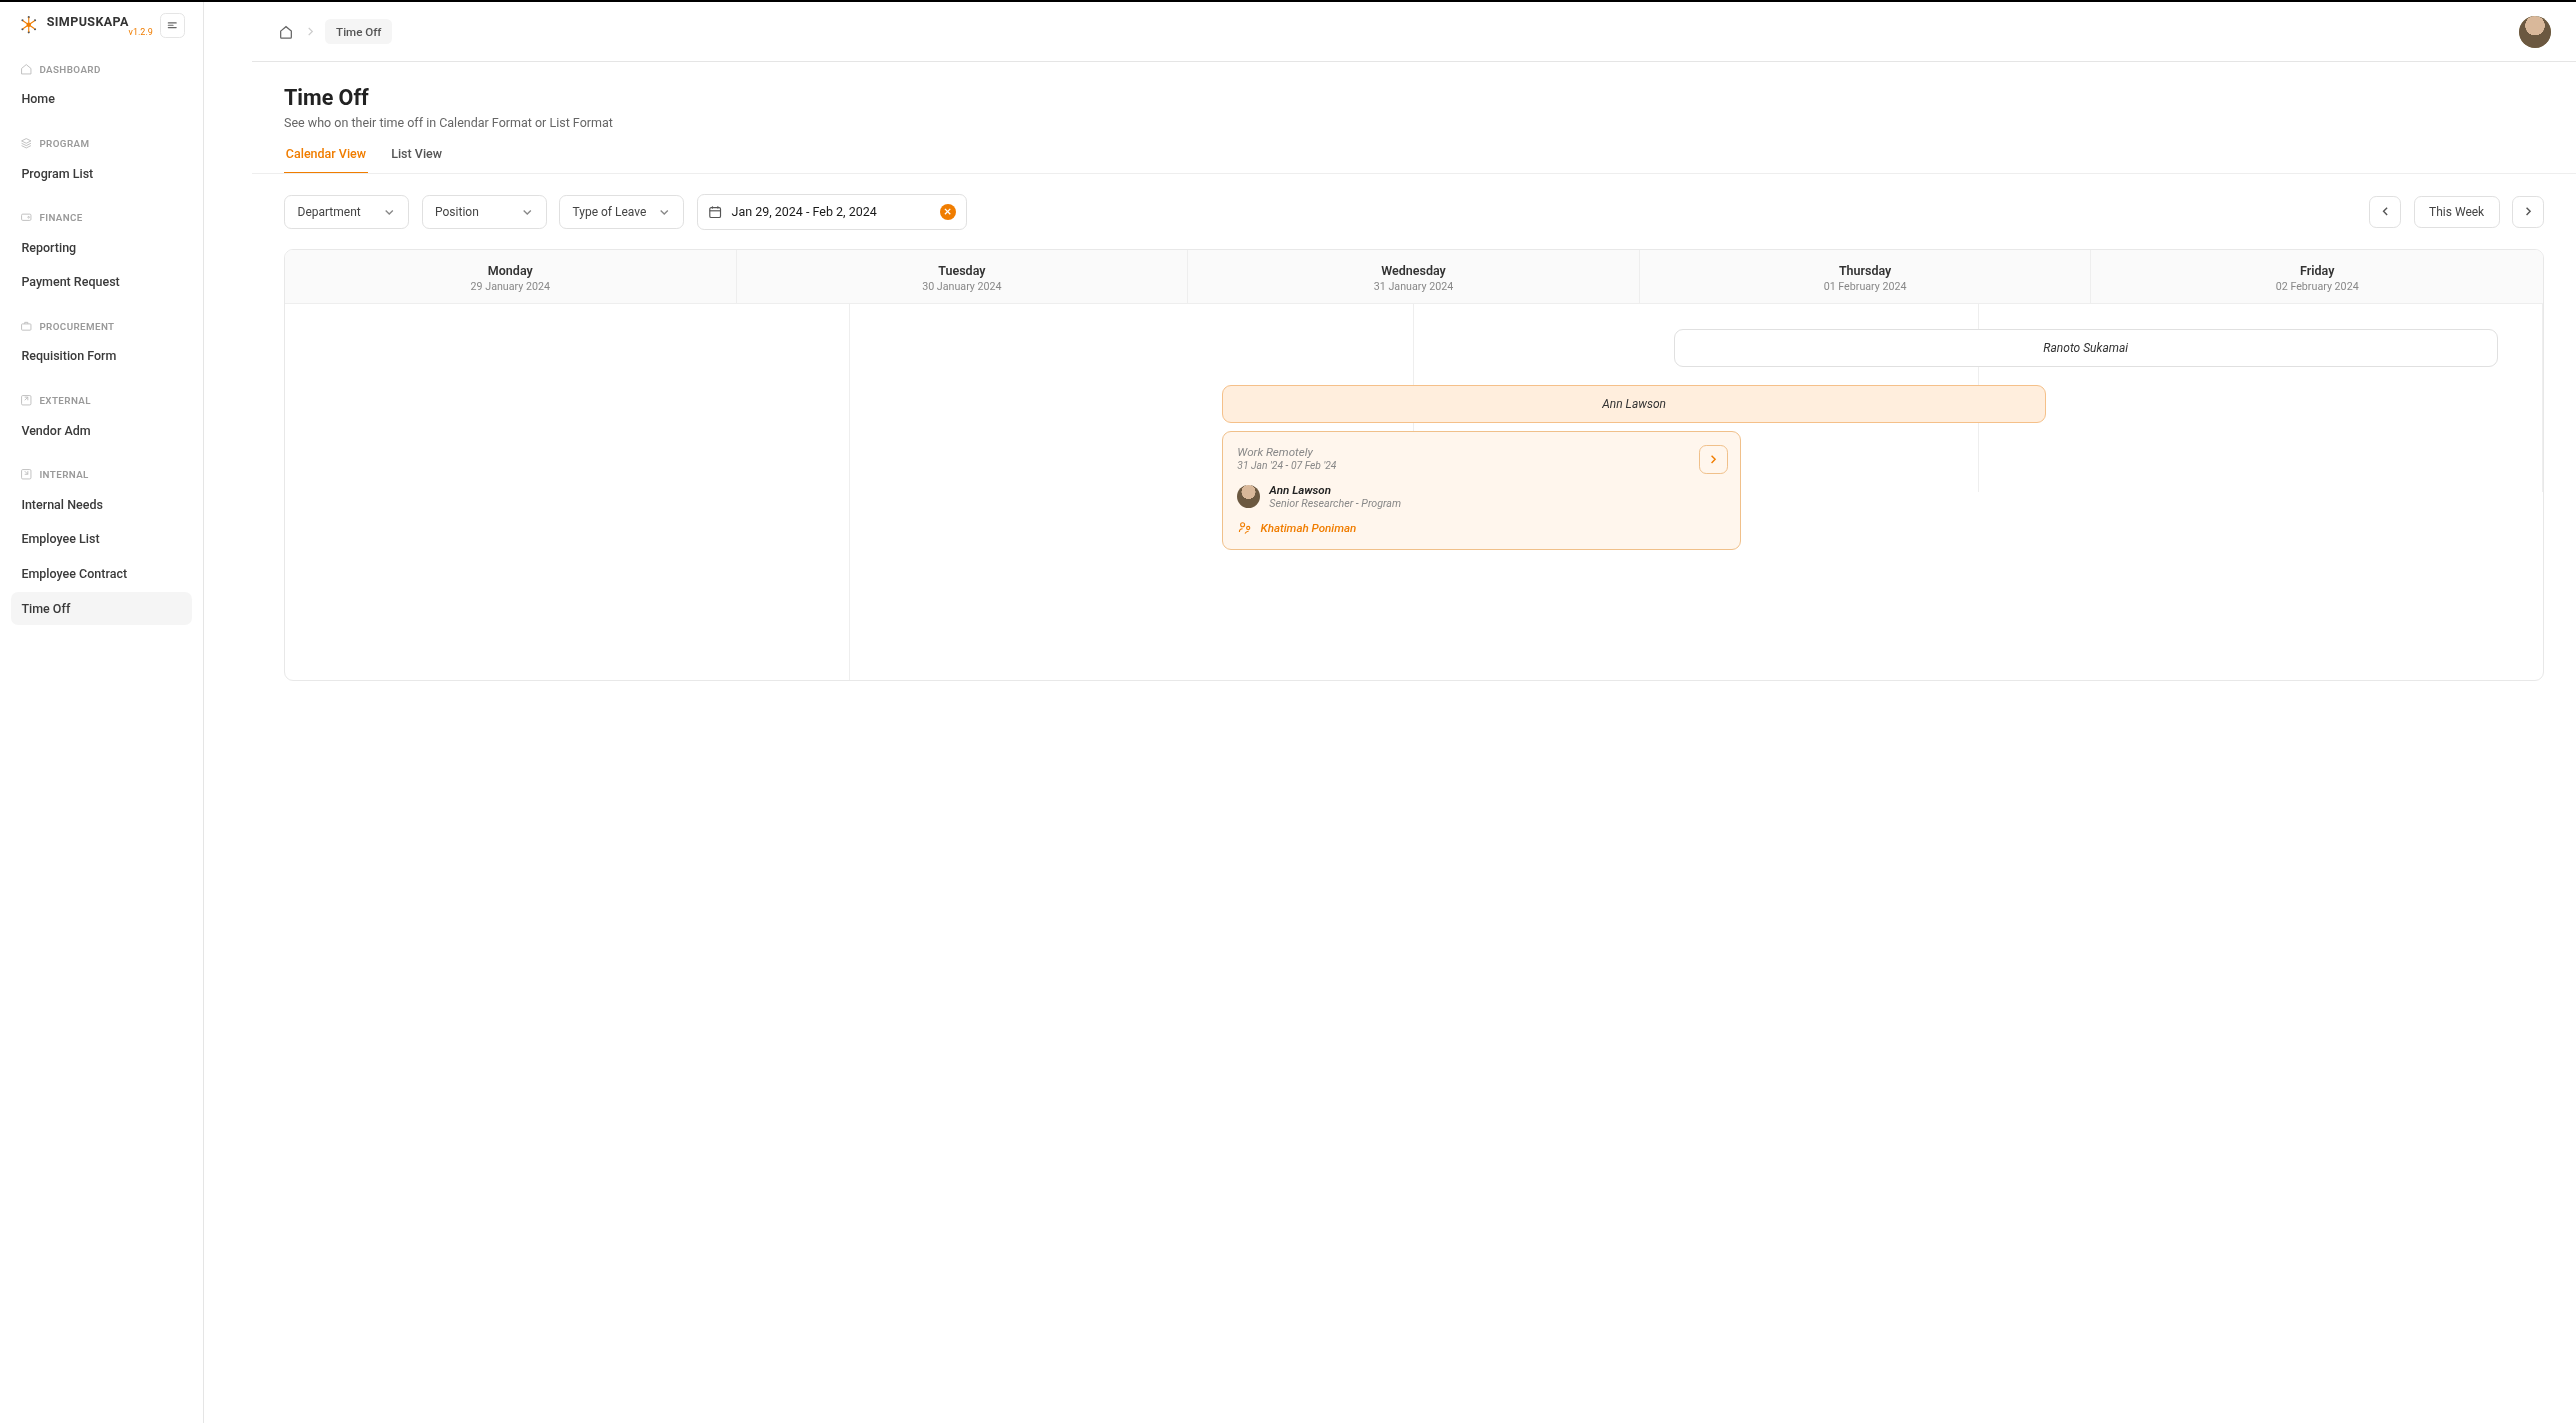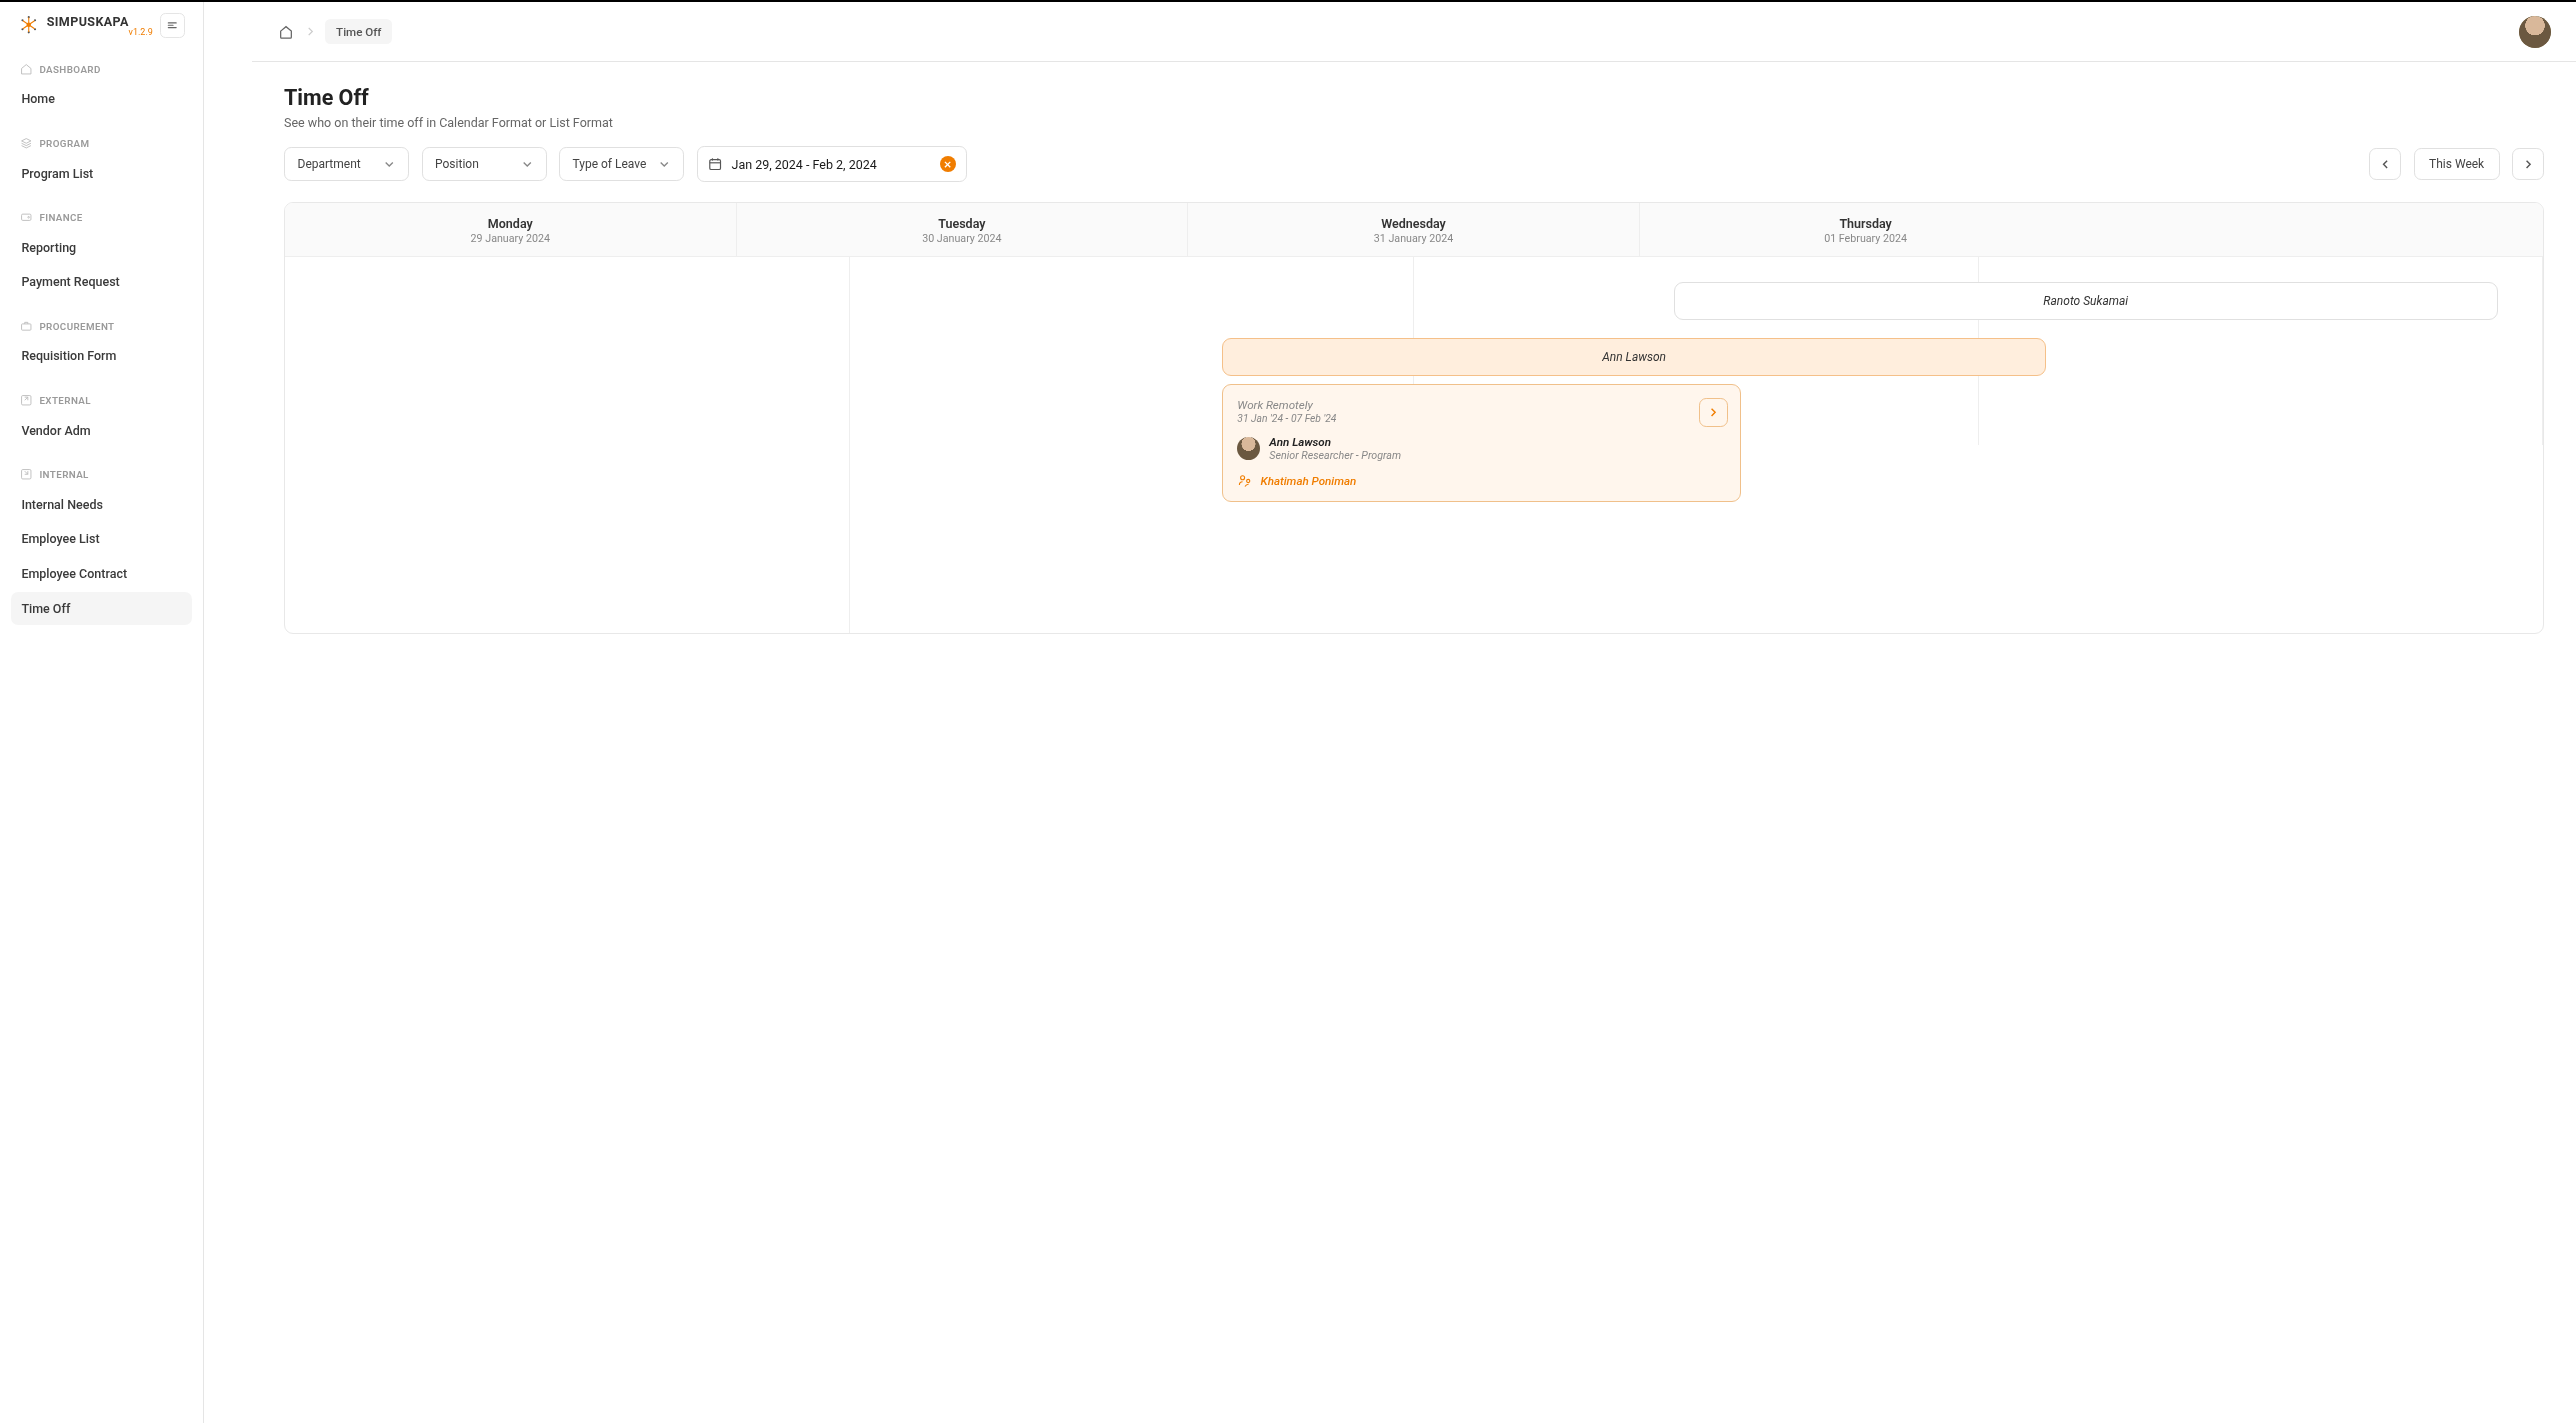--- a/index.html
+++ b/index.html
@@ -203,20 +203,24 @@
       </div>
       <div class="avatar">
           <div class="avatar-inner"></div>
         </div>
     </div>
 
     <div class="content">
       <h1 class="page-title">Time Off</h1>
       <p class="page-subtitle">See who on their time off in Calendar Format or List Format</p>
 
+      <div class="tabs-row">
+        <div class="tab active">Calendar View</div>
+        <div class="tab">List View</div>
+      </div>
 
       <div class="filters-row">
         <div class="filter-select">
           <span>Department</span>
           <svg class="chevron" viewBox="0 0 14 14" stroke="#888" fill="none" stroke-width="1.5">
               <path d="M3 5l4 4 4-4"></path>
             </svg>
         </div>
         <div class="filter-select">
           <span>Position</span>
@@ -270,20 +274,24 @@
               <div class="day-date">30 January 2024</div>
             </div>
           <div class="cal-header-cell">
               <div class="day-name">Wednesday</div>
               <div class="day-date">31 January 2024</div>
             </div>
           <div class="cal-header-cell">
               <div class="day-name">Thursday</div>
               <div class="day-date">01 February 2024</div>
             </div>
+          <div class="cal-header-cell">
+              <div class="day-name">Friday</div>
+              <div class="day-date">02 February 2024</div>
+            </div>
         </div>
         <div class="cal-body">
           <div class="cal-col"></div>
             <div class="cal-col"></div>
             <div class="cal-col"></div>
             <div class="cal-col"></div>
             <div class="cal-col"></div>
 
           <div class="event-bar" style="top:25px; left:61.5%; right:2%;">
             <span>Ranoto Sukamai</span>

